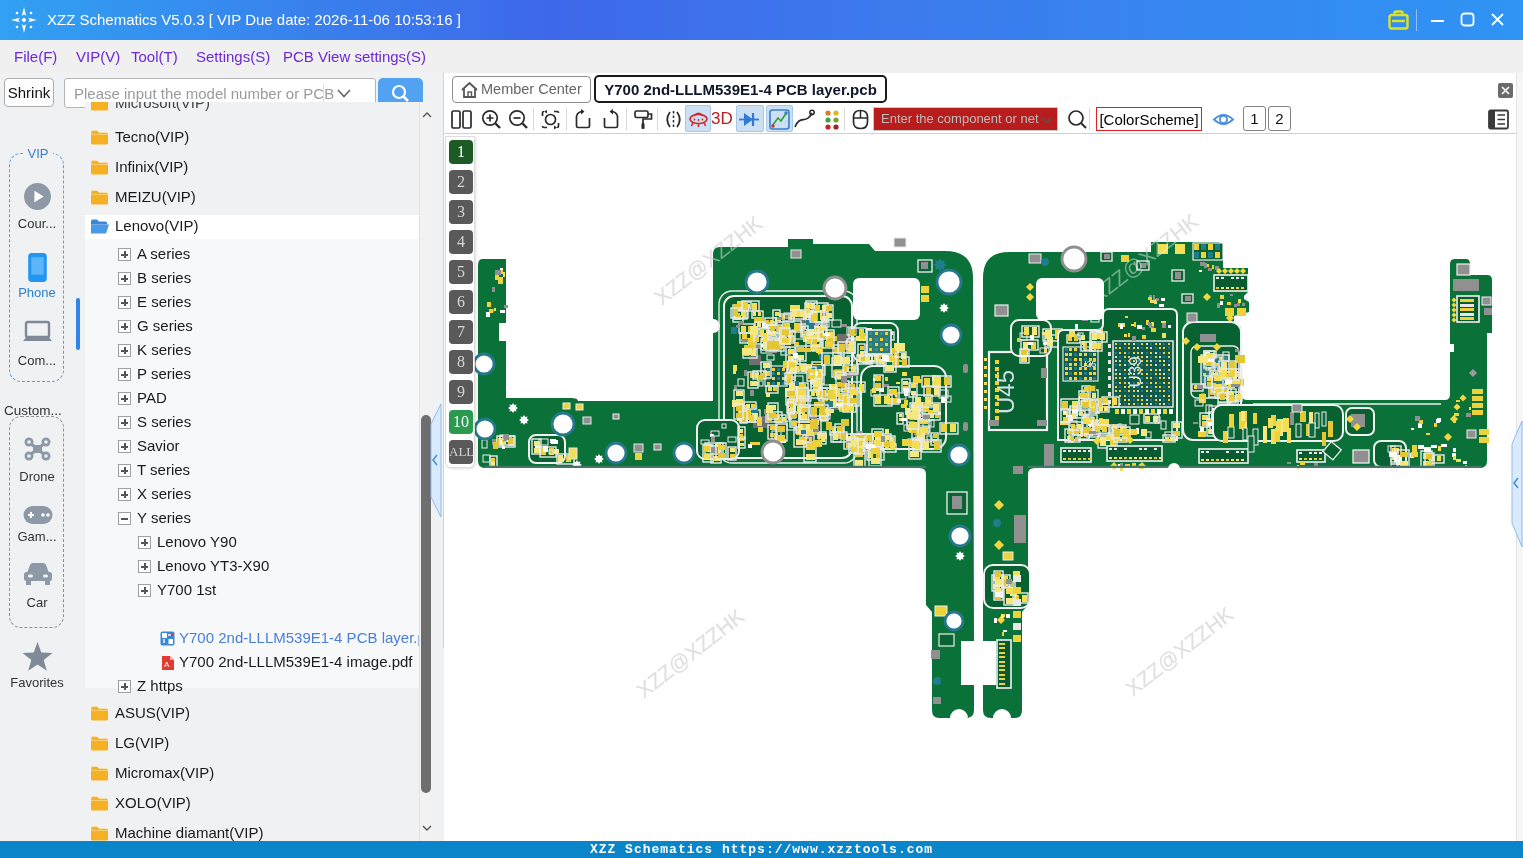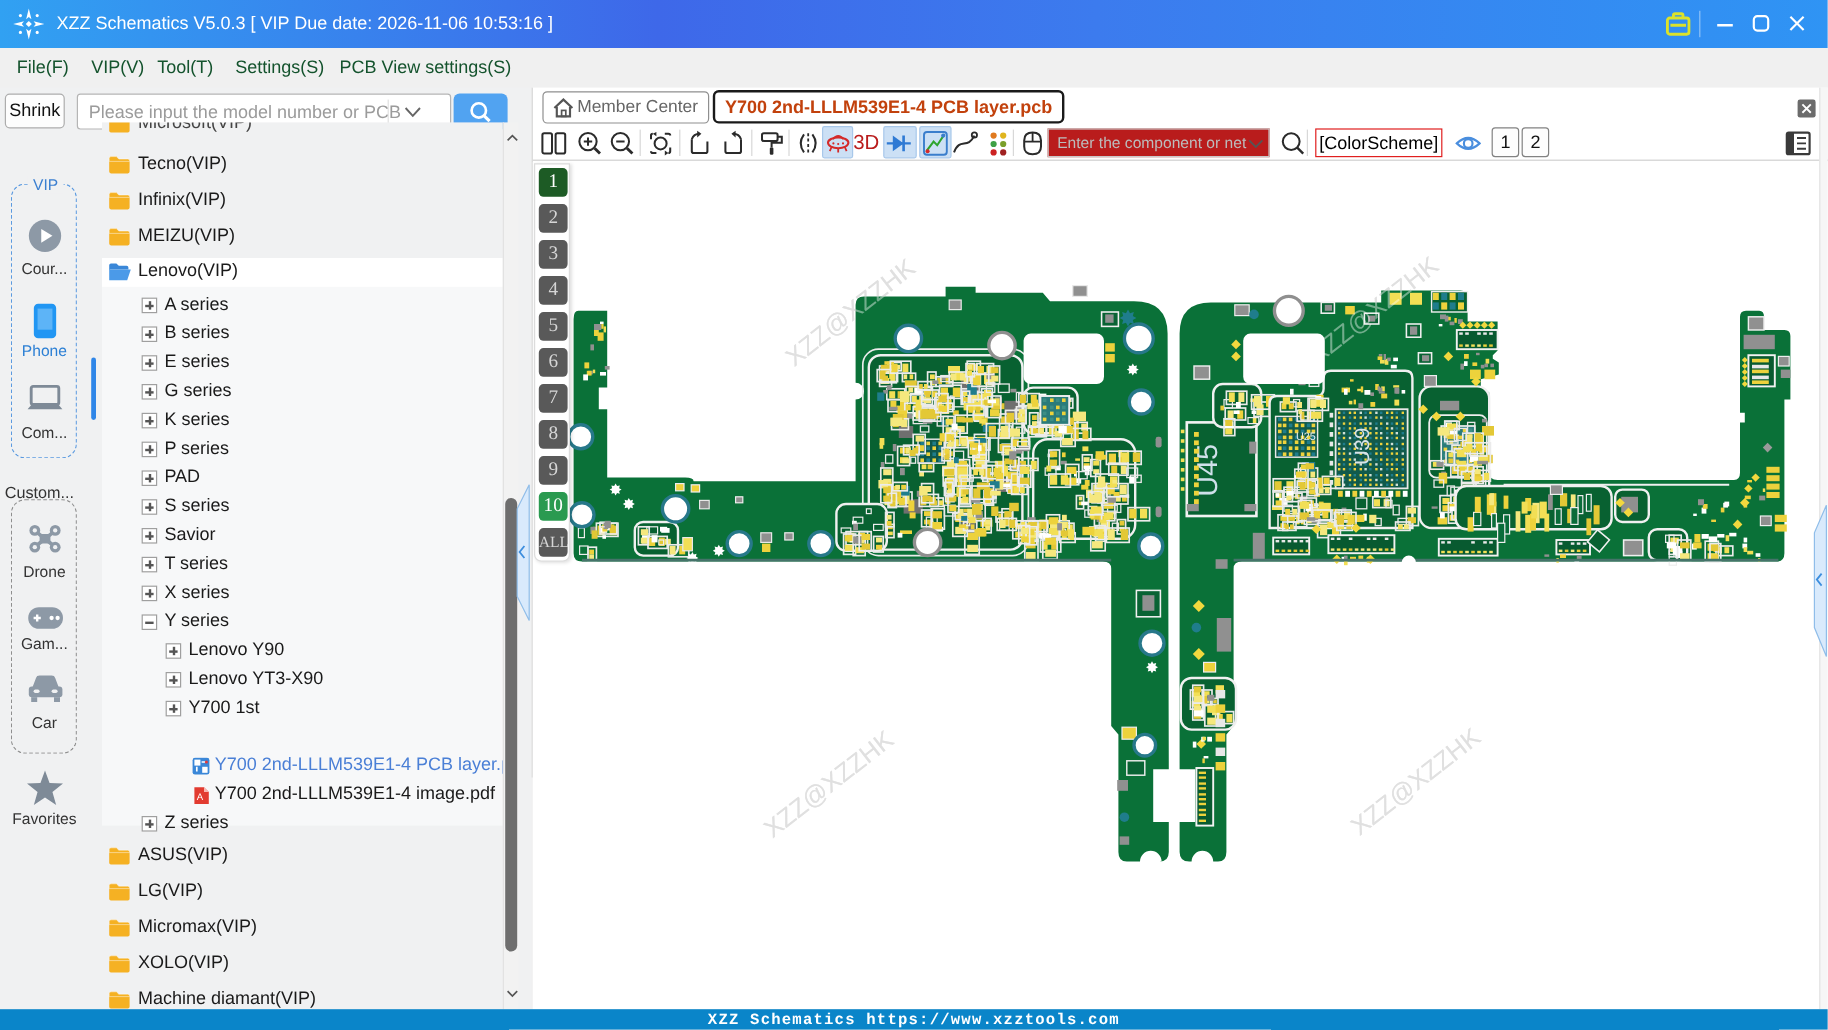--- a/index.html
+++ b/index.html
@@ -1,38 +1,38 @@
 <!DOCTYPE html>
 <html><head><meta charset="utf-8"><title>XZZ</title><style>
 *{margin:0;padding:0;box-sizing:border-box;}
 html,body{width:1523px;height:858px;overflow:hidden;font-family:"Liberation Sans",sans-serif;background:#f0f0f0;}
 .abs{position:absolute;}
 #titlebar{position:absolute;left:0;top:0;width:1523px;height:40px;background:linear-gradient(90deg,#31a1f2 0%,#3e68e9 36%,#3c7bee 60%,#2f94f4 100%);color:#fff;}
 #titletext{position:absolute;left:47px;top:11px;font-size:15px;color:#fff;}
-#menubar{position:absolute;left:0;top:40px;width:1523px;height:33px;background:#f0f0f0;font-size:15px;color:#14532d;}
+#menubar{position:absolute;left:0;top:40px;width:1523px;height:33px;background:#f0f0f0;font-size:15px;color:#6d28d9;}
 .mitem{position:absolute;top:8px;}
 #leftpanel{position:absolute;left:0;top:73px;width:443px;height:768px;background:#f0f1f2;}
 #shrink{position:absolute;left:4px;top:5px;width:50px;height:29px;border:1px solid #adadad;border-radius:4px;background:#fdfdfd;font-size:15px;color:#111;text-align:center;line-height:27px;}
 #searchbox{position:absolute;left:64px;top:5px;width:312px;height:30px;border:1px solid #b5b5b5;border-radius:3px;background:#fff;}
 #searchbox span{position:absolute;left:9px;top:6px;font-size:15px;color:#9b9b9b;}
 #searchbtn{position:absolute;left:378px;top:5px;width:45px;height:30px;background:#51a3f1;border-radius:5px;}
 #rail{position:absolute;left:0;top:40px;width:85px;height:728px;}
 .dashbox{position:absolute;left:9px;width:55px;border-radius:12px;}
 .raillbl{position:absolute;width:74px;left:0px;text-align:center;font-size:13px;color:#333;}
 #tree{position:absolute;left:85px;top:29px;width:334px;height:739px;overflow:hidden;background:#f0f1f2;}
 .trow{position:absolute;left:0;width:334px;height:24px;font-size:15px;color:#1a1a1a;white-space:nowrap;}
 .trow .txt{position:absolute;top:2px;}
 .ebox{position:absolute;top:5px;width:13px;height:13px;border:1px solid #9f9f9f;background:#fff;}
 .ebox i{position:absolute;left:2px;top:5px;width:7px;height:1.5px;background:#555;}
 .ebox b{position:absolute;left:5px;top:2px;width:1.5px;height:7px;background:#555;}
 #vscroll{position:absolute;left:419px;top:29px;width:13px;height:739px;background:#f2f2f2;border-left:1px solid #e2e2e2;}
 #vthumb{position:absolute;left:1px;top:313px;width:10px;height:378px;background:#6e6e6e;border-radius:5px;}
 #mainarea{position:absolute;left:443px;top:73px;width:1080px;height:575px;background:#fff;border-left:1px solid #d4d4d4;}
 #membtn{position:absolute;left:8px;top:3px;width:139px;height:27px;border:1px solid #8f8f8f;border-radius:4px;color:#666;font-size:15px;}
-#tabbtn{position:absolute;left:150px;top:2px;width:293px;height:28px;border:2px solid #1a1a1a;border-radius:5px;font-size:15px;font-weight:bold;color:#c2410c;text-align:center;line-height:25px;}
+#tabbtn{position:absolute;left:150px;top:2px;width:293px;height:28px;border:2px solid #1a1a1a;border-radius:5px;font-size:15px;font-weight:bold;color:#0f172a;text-align:center;line-height:25px;}
 #toolbar{position:absolute;left:0;top:32px;width:1080px;height:29px;border-bottom:1px solid #d0d0d0;}
 .tsep{position:absolute;top:3px;width:1px;height:22px;background:#d8d8d8;}
 .selbg{position:absolute;top:0px;height:27px;background:#cce0f5;border:1px solid #a8c8ea;border-radius:2px;}
 #combo2{position:absolute;left:429px;top:2px;width:185px;height:24px;border:1px solid #c9c9c9;background:#b91c1c;font-size:13px;color:#bcbcbc;white-space:nowrap;overflow:hidden;}
 #colorscheme{position:absolute;left:652px;top:2px;width:106px;height:24px;border:1px solid #e01f1f;font-size:15px;color:#000;text-align:center;line-height:23px;background:#fff;}
 .numbtn{position:absolute;top:1px;width:23px;height:25px;border:1px solid #828282;border-radius:3px;background:#fdfdfd;font-size:15px;text-align:center;line-height:24px;color:#111;}
 #canvas{position:absolute;left:0;top:62px;width:1080px;height:706px;background:#fff;}
 #layerstrip{position:absolute;left:1px;top:1px;width:30px;height:332px;background:#fff;border:1px solid #dcdcdc;border-radius:0 0 6px 6px;box-shadow:1px 1px 3px rgba(0,0,0,.12);}
 .lbtn{position:absolute;left:3px;width:24px;height:24px;border-radius:4px;background:#595959;color:#d6d6d6;font-family:"Liberation Serif",serif;font-size:16px;text-align:center;line-height:24px;}
 #bottombar{position:absolute;left:0;top:841px;width:1523px;height:17px;background:#0a85c9;color:#fff;font-family:"Liberation Mono",monospace;font-size:13px;font-weight:bold;letter-spacing:1px;text-align:center;line-height:17px;}
@@ -308,21 +308,21 @@
           <path d="M9,1 L13,5 L9,5 Z" fill="#f8b6b0"></path>
           <text x="3" y="12" font-size="8" fill="#fff" font-family="Liberation Sans">A</text>
         </svg>
         <span class="txt" style="left:94px">Y700 2nd-LLLM539E1-4 image.pdf</span>
       </div>
       <div class="trow" style="top:573px;">
         <div class="ebox" style="left:33px">
           <i></i>
           <b></b>
         </div>
-        <span class="txt" style="left:52px">Z series</span>
+        <span class="txt" style="left:52px">Z https</span>
       </div>
       <div class="trow" style="top:600px;">
         <svg class="abs" style="left:5px;top:3px" width="19" height="17" viewBox="0 0 19 17">
           <path d="M1,3 Q1,1.5 2.5,1.5 L7,1.5 L9,3.5 L16.5,3.5 Q18,3.5 18,5 L18,14 Q18,15.5 16.5,15.5 L2.5,15.5 Q1,15.5 1,14 Z" fill="#f5b123"></path>
           <path d="M1,5.5 L18,5.5 L18,5 Q18,3.5 16.5,3.5 L9,3.5 L7,1.5 L2.5,1.5 Q1,1.5 1,3 Z" fill="#f5b123" opacity="0.65" stroke="#fff" stroke-width="0.6"></path>
         </svg>
         <span class="txt" style="left:30px">ASUS(VIP)</span>
       </div>
       <div class="trow" style="top:630px;">
         <svg class="abs" style="left:5px;top:3px" width="19" height="17" viewBox="0 0 19 17">

